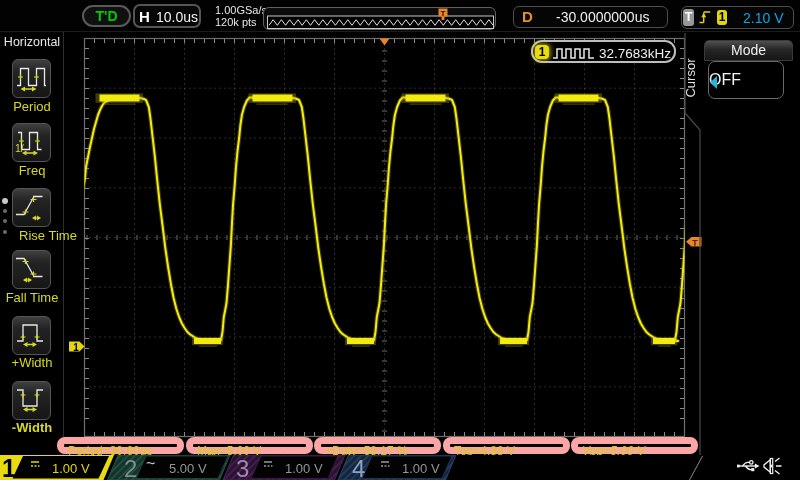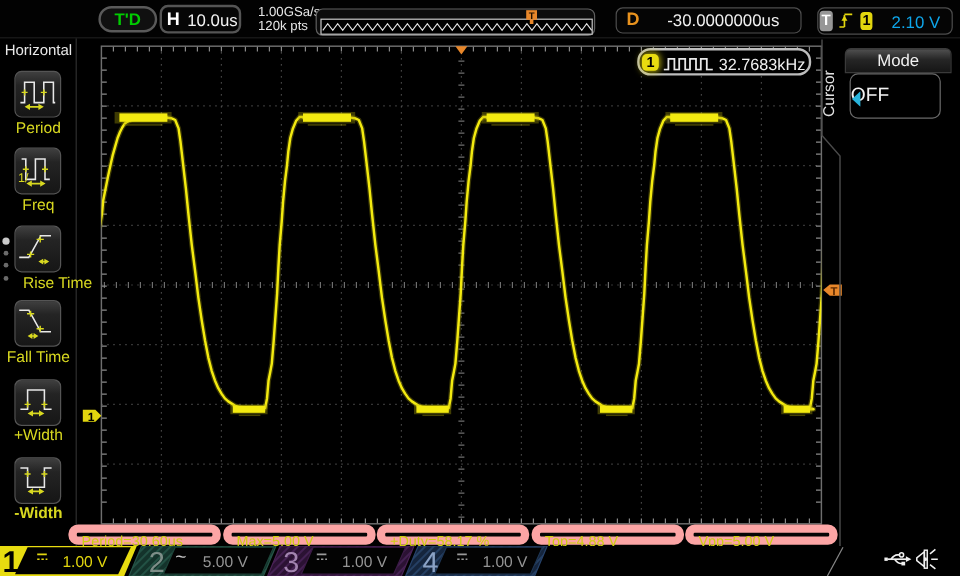--- a/index.html
+++ b/index.html
@@ -203,21 +203,21 @@
 <div class="abs" style="left:708px;top:61px;width:76px;height:38px;background:#000;border:1.5px solid #6a6a6a;border-radius:7px;color:#f2f2f2;font-size:16px;text-align:left;line-height:35px;">OFF</div>
 <svg class="abs" style="left:710px;top:76px" width="8" height="13">
         <path d="M7,0 V13 L0,6.5 Z" fill="#28b4dc"></path>
       </svg>
 
 
 <div class="meas" style="left:57px;">Period=30.60us</div>
 <div class="meas" style="left:186px;">Max=5.00&nbsp;V</div>
 <div class="meas" style="left:314px;">+Duty=58.17&nbsp;%</div>
 <div class="meas" style="left:443px;">Top=4.88&nbsp;V</div>
-<div class="meas" style="left:571px;">Vpp=5.00&nbsp;V</div>
+<div class="meas" style="left:571px;font-style:italic;">Vpp=5.00&nbsp;V</div>
 
 
 <div class="abs" style="left:0;top:455px;width:800px;height:25px;background:#000;"></div>
 <svg class="abs" style="left:0;top:455px" width="800" height="25">
   <defs>
     <pattern id="h2" width="5" height="5" patternUnits="userSpaceOnUse" patternTransform="rotate(45)">
       <rect width="5" height="5" fill="#14332b"></rect>
             <rect width="1.6" height="5" fill="#235245"></rect>
     </pattern>
     <pattern id="h3" width="5" height="5" patternUnits="userSpaceOnUse" patternTransform="rotate(45)">

